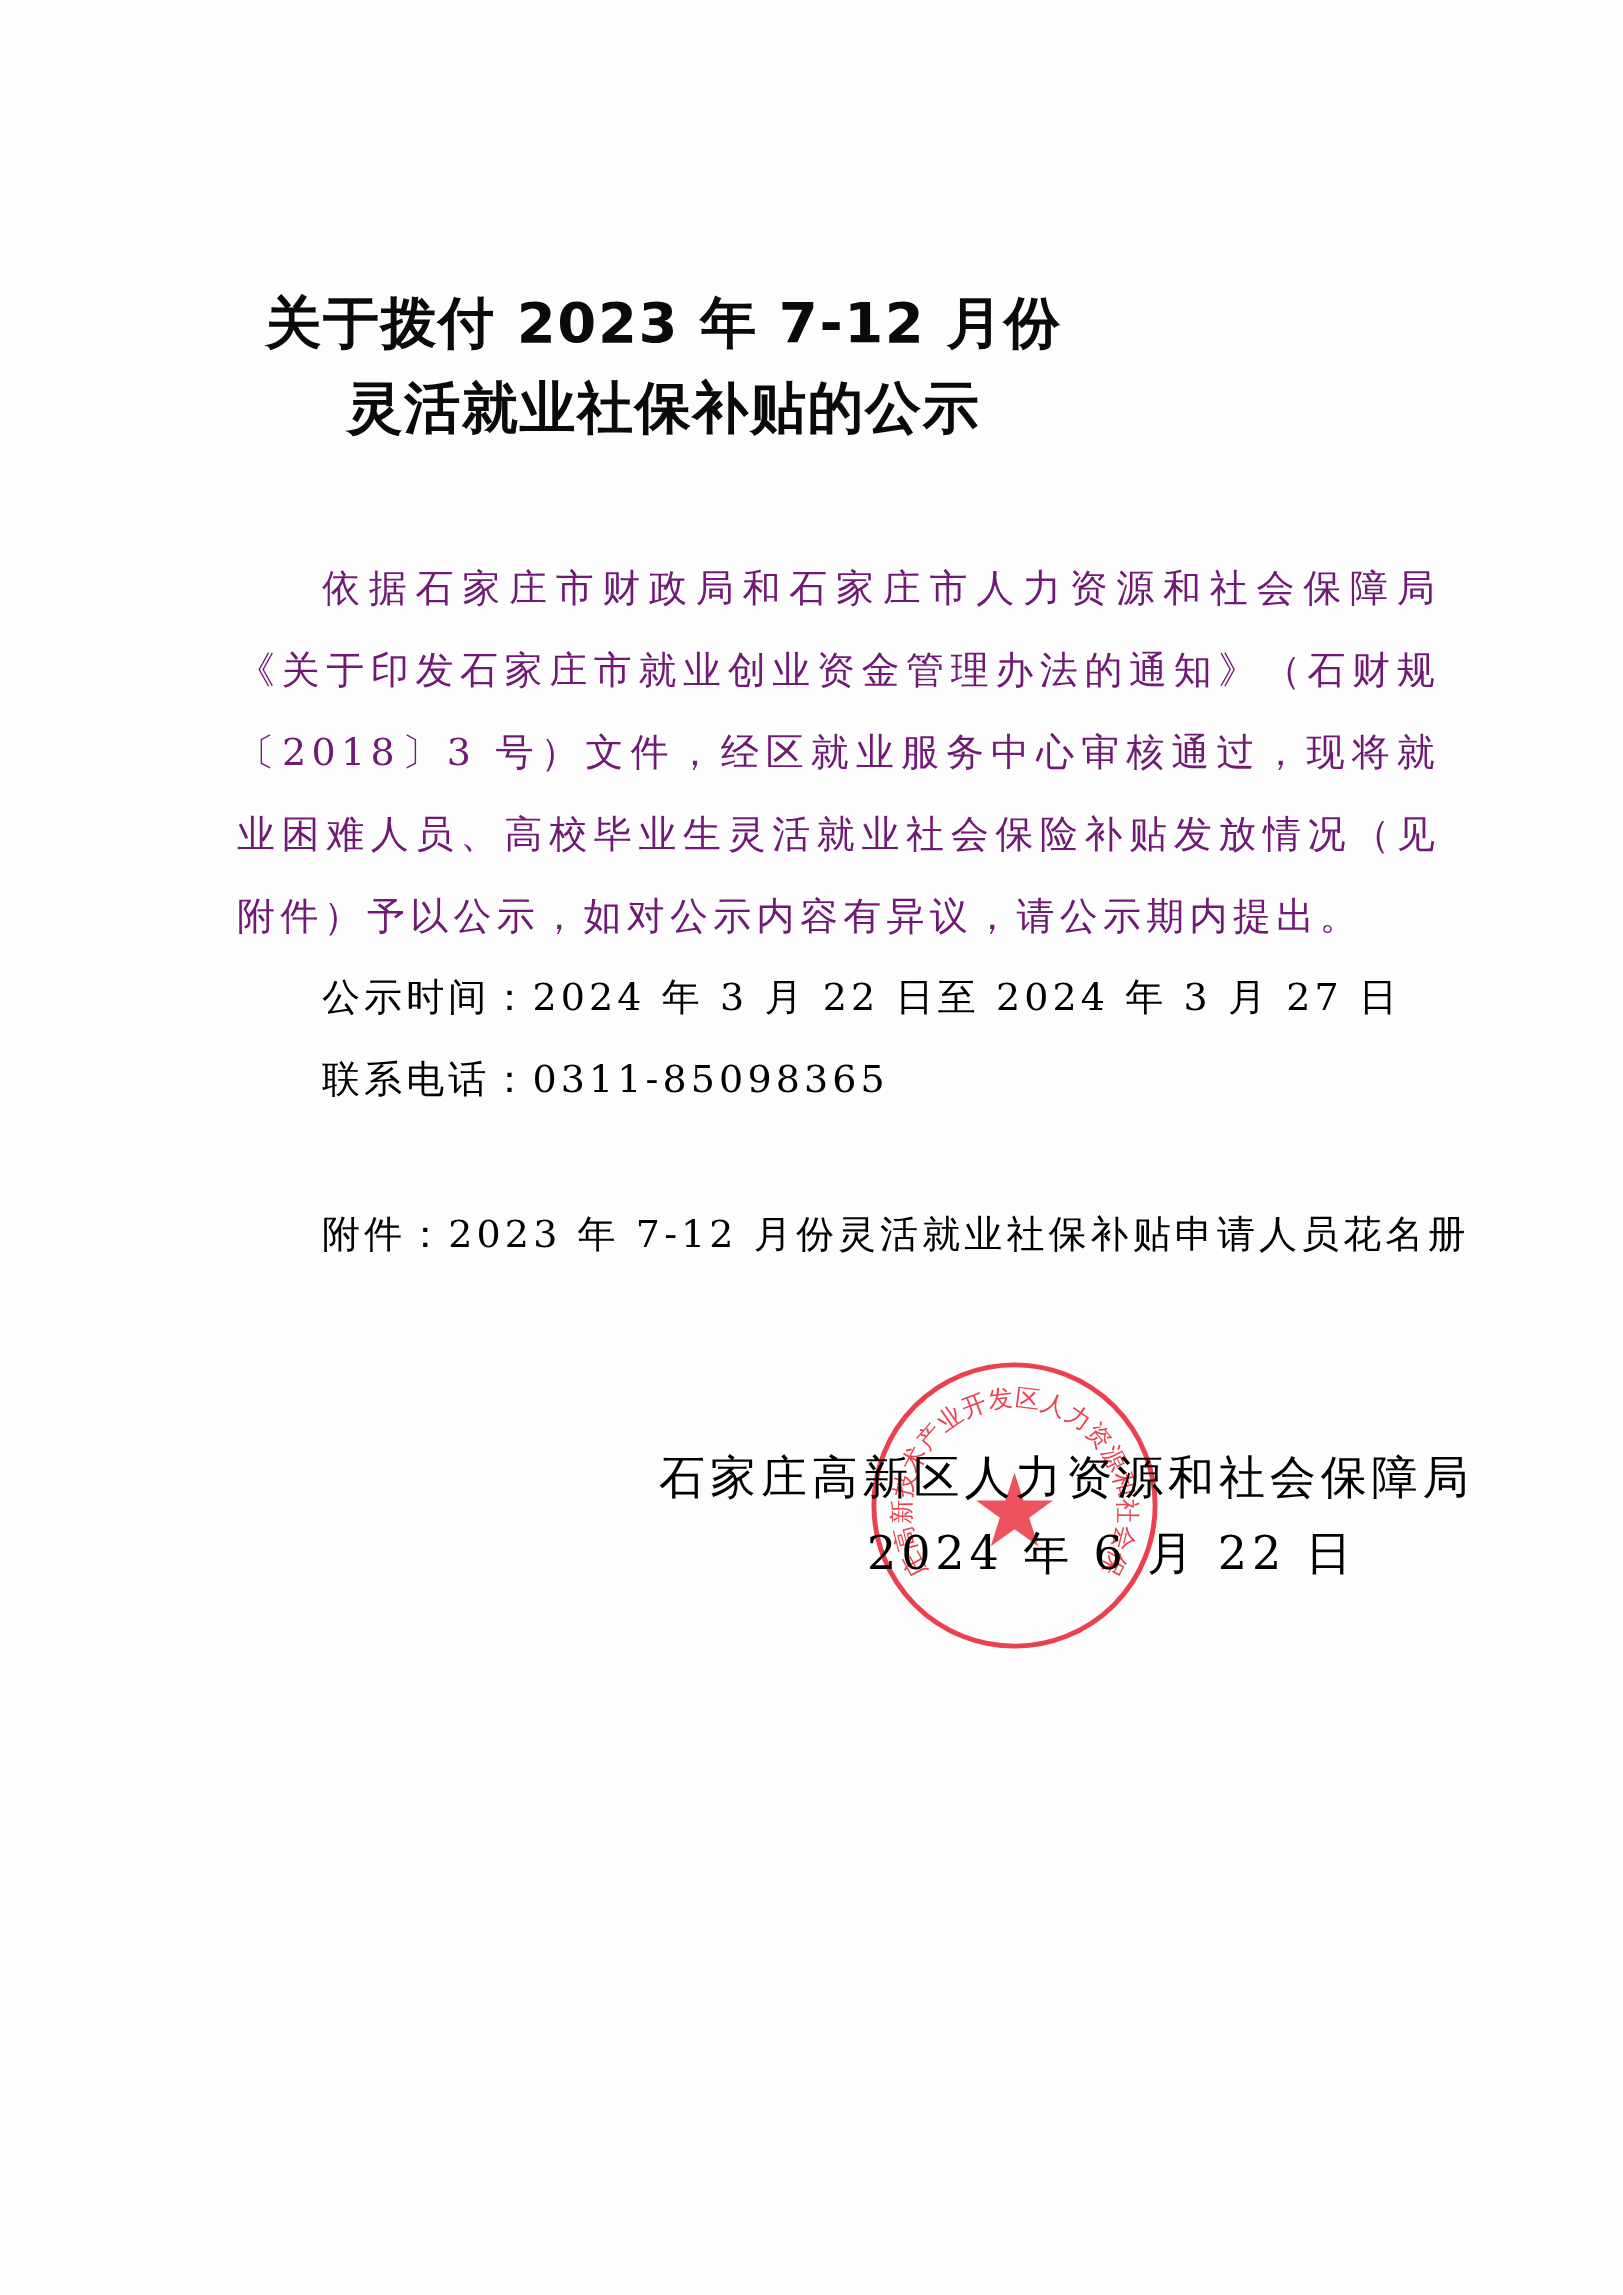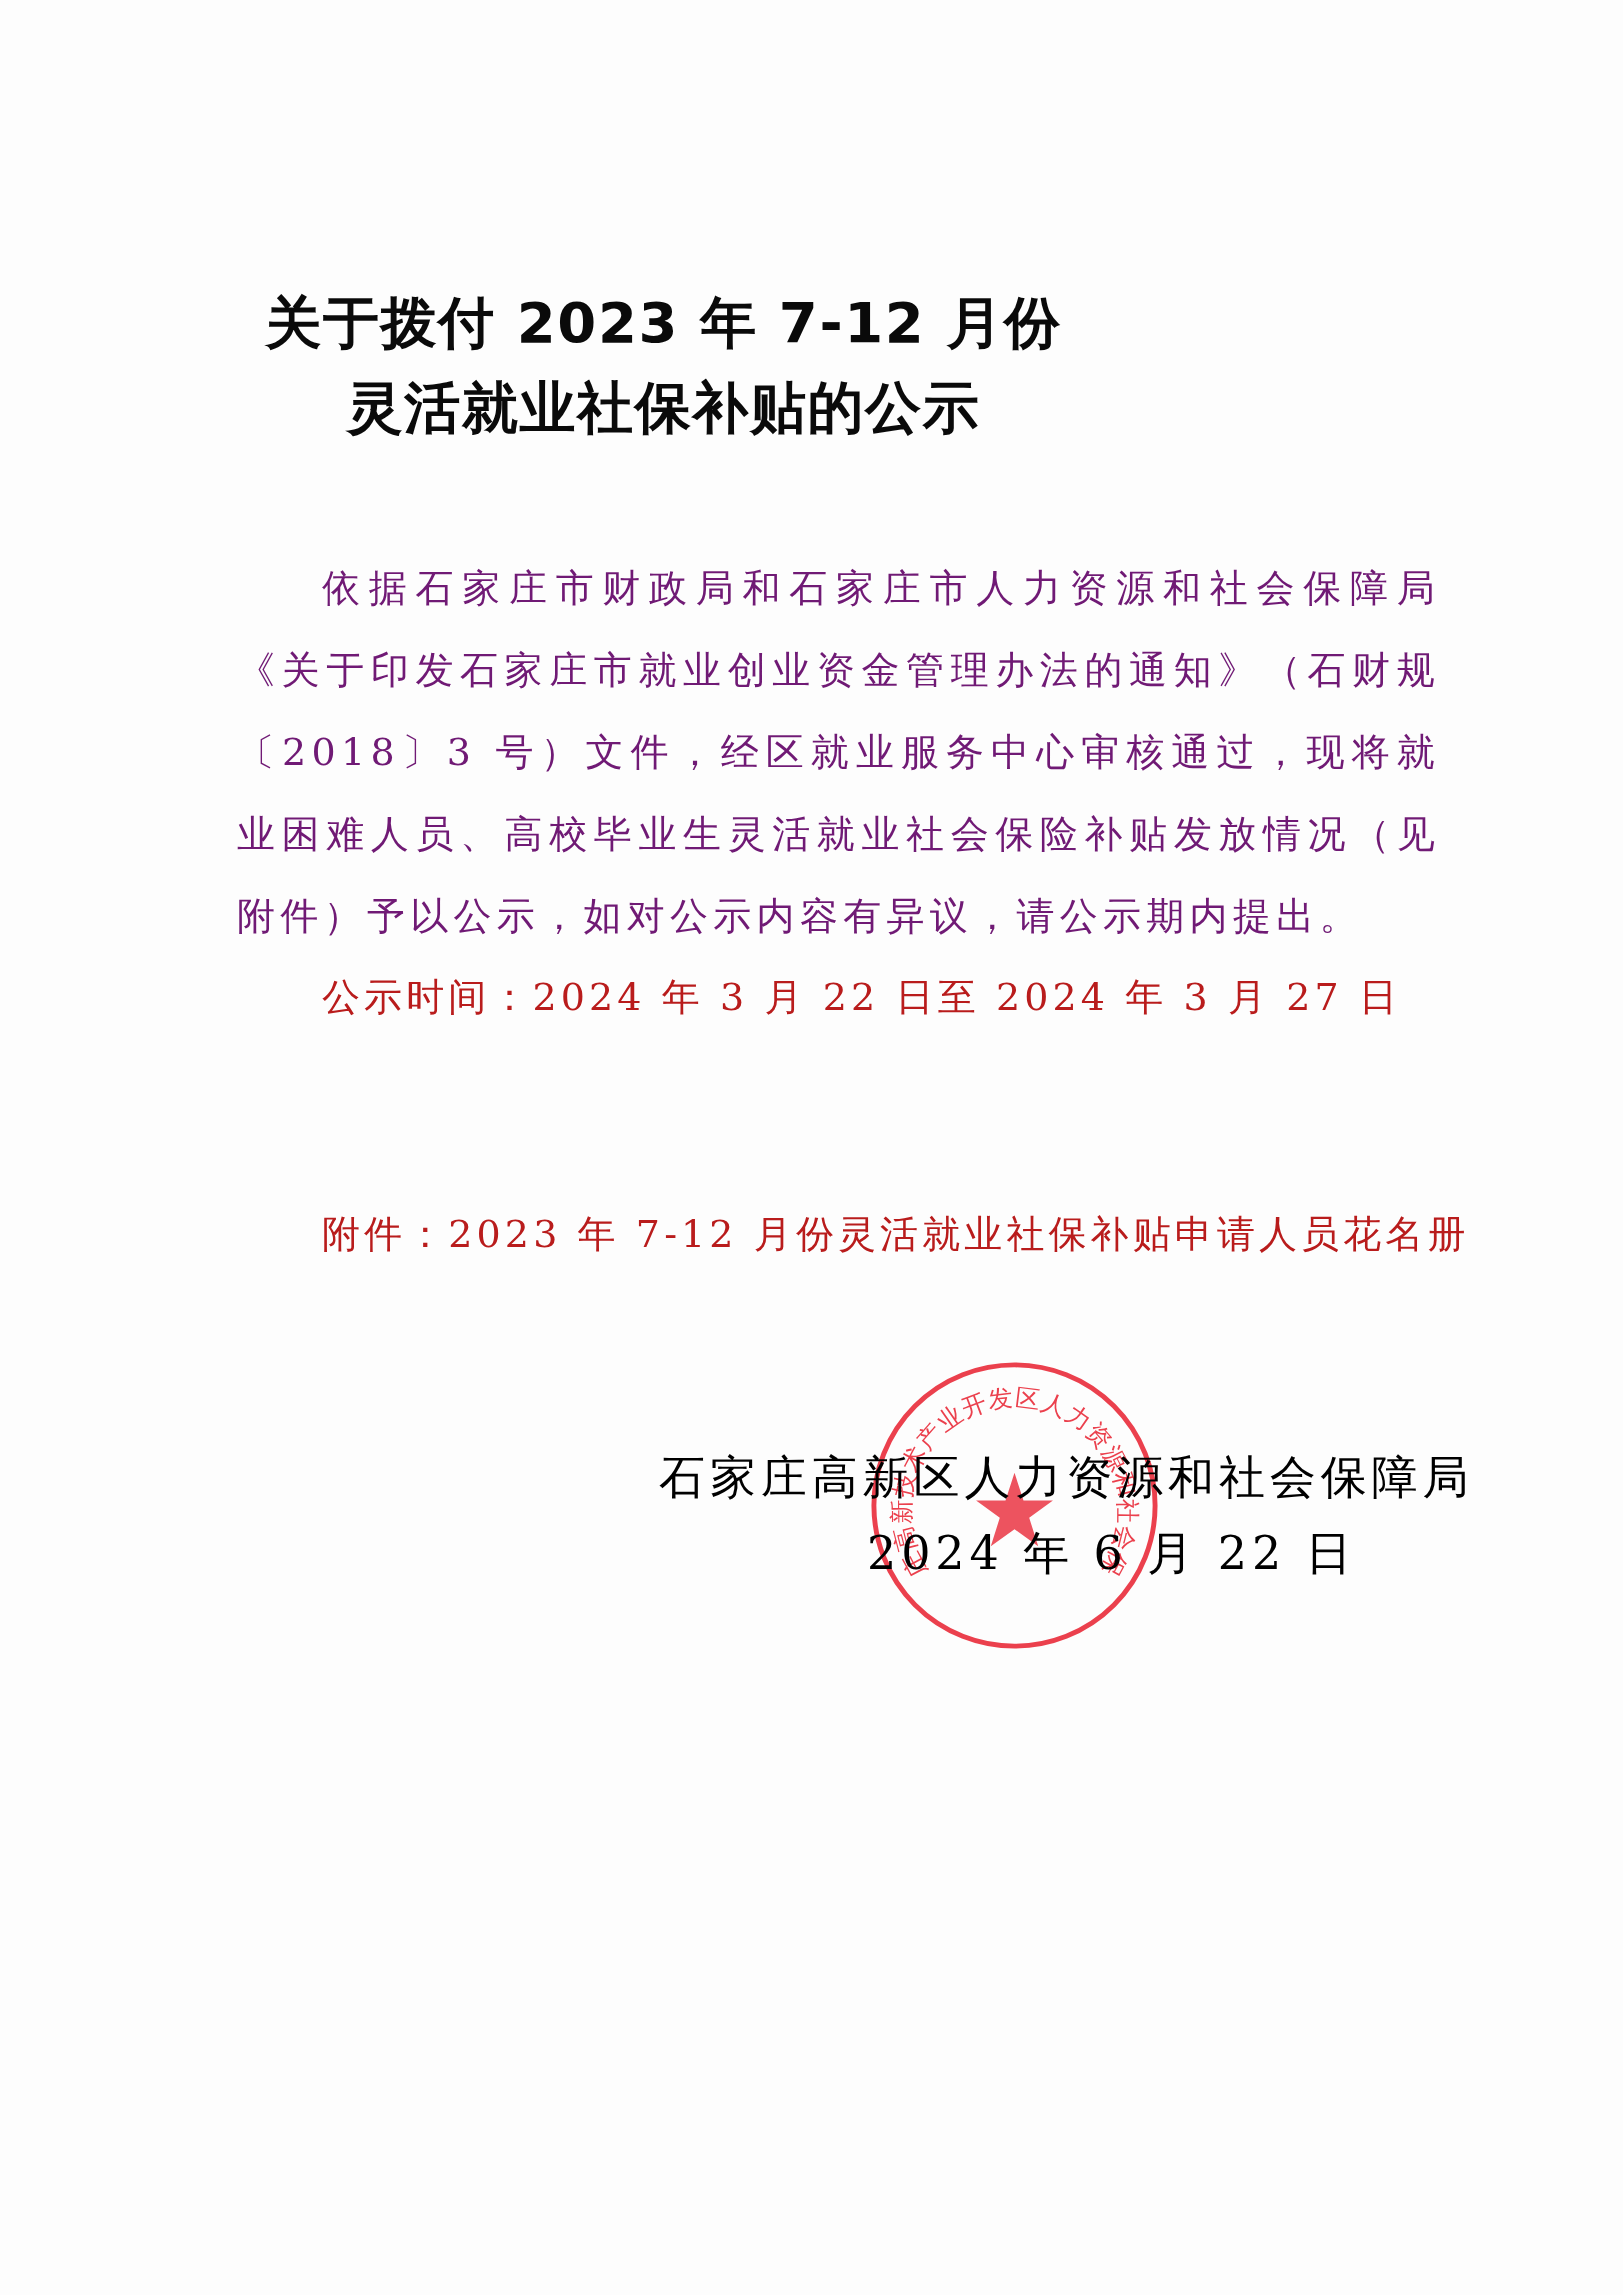--- a/index.html
+++ b/index.html
@@ -47,21 +47,21 @@
       text-align: justify;
       text-indent: 85px;
       color: #701a75;
     }
     .meta-line {
       position: absolute;
       left: 322px;
       font-size: 38px;
       line-height: 82px;
       letter-spacing: 4.1px;
-      color: #b91c1c;
+      color: #000000;
       white-space: nowrap;
     }
     .meta-time { top: 956px; }
     .meta-phone { top: 1038px; }
     .attachment { top: 1193px; }
 
     .stamp {
       position: absolute;
       left: 869px;
       top: 1360px;
@@ -85,20 +85,21 @@
 <body>
 
 <div class="page">
 
   <div class="title title-line1">关于拨付 2023 年 7-12 月份</div>
   <div class="title title-line2">灵活就业社保补贴的公示</div>
 
   <div class="body-text">依据石家庄市财政局和石家庄市人力资源和社会保障局《关于印发石家庄市就业创业资金管理办法的通知》（石财规〔2018〕3 号）文件，经区就业服务中心审核通过，现将就业困难人员、高校毕业生灵活就业社会保险补贴发放情况（见附件）予以公示，如对公示内容有异议，请公示期内提出。</div>
 
   <div class="meta-line meta-time">公示时间：2024 年 3 月 22 日至 2024 年 3 月 27 日</div>
+  <div class="meta-line meta-phone">联系电话：0311-85098365</div>
 
   <div class="meta-line attachment">附件：2023 年 7-12 月份灵活就业社保补贴申请人员花名册</div>
 
   <svg class="stamp" viewBox="0 0 356 356" xmlns="http://www.w3.org/2000/svg">
     <defs>
       <path id="stampArc" d="M 68 250 A 128 128 0 1 1 288 250" fill="none"></path>
     </defs>
     <circle cx="178" cy="178" r="172" fill="none" stroke="#e8202f" stroke-width="6"></circle>
     <text font-family="DejaVu Sans, sans-serif" font-size="30" fill="#e8202f" letter-spacing="1">
       <textPath href="#stampArc" startOffset="50%" text-anchor="middle">石家庄高新技术产业开发区人力资源和社会保障局</textPath>

